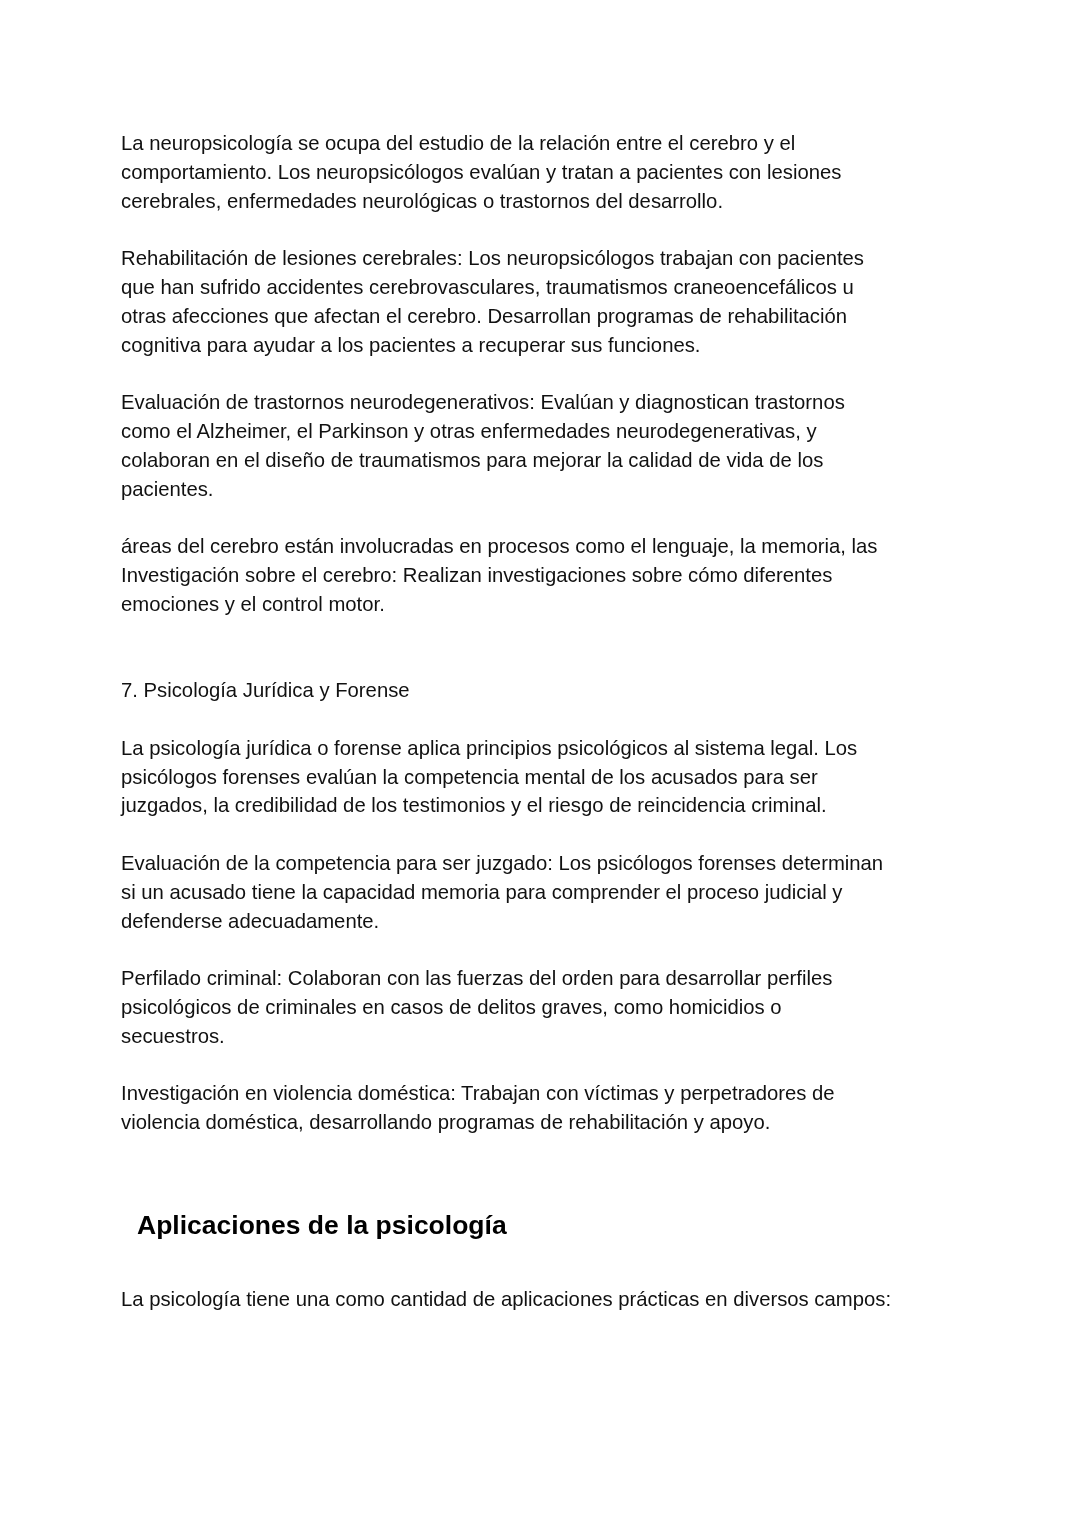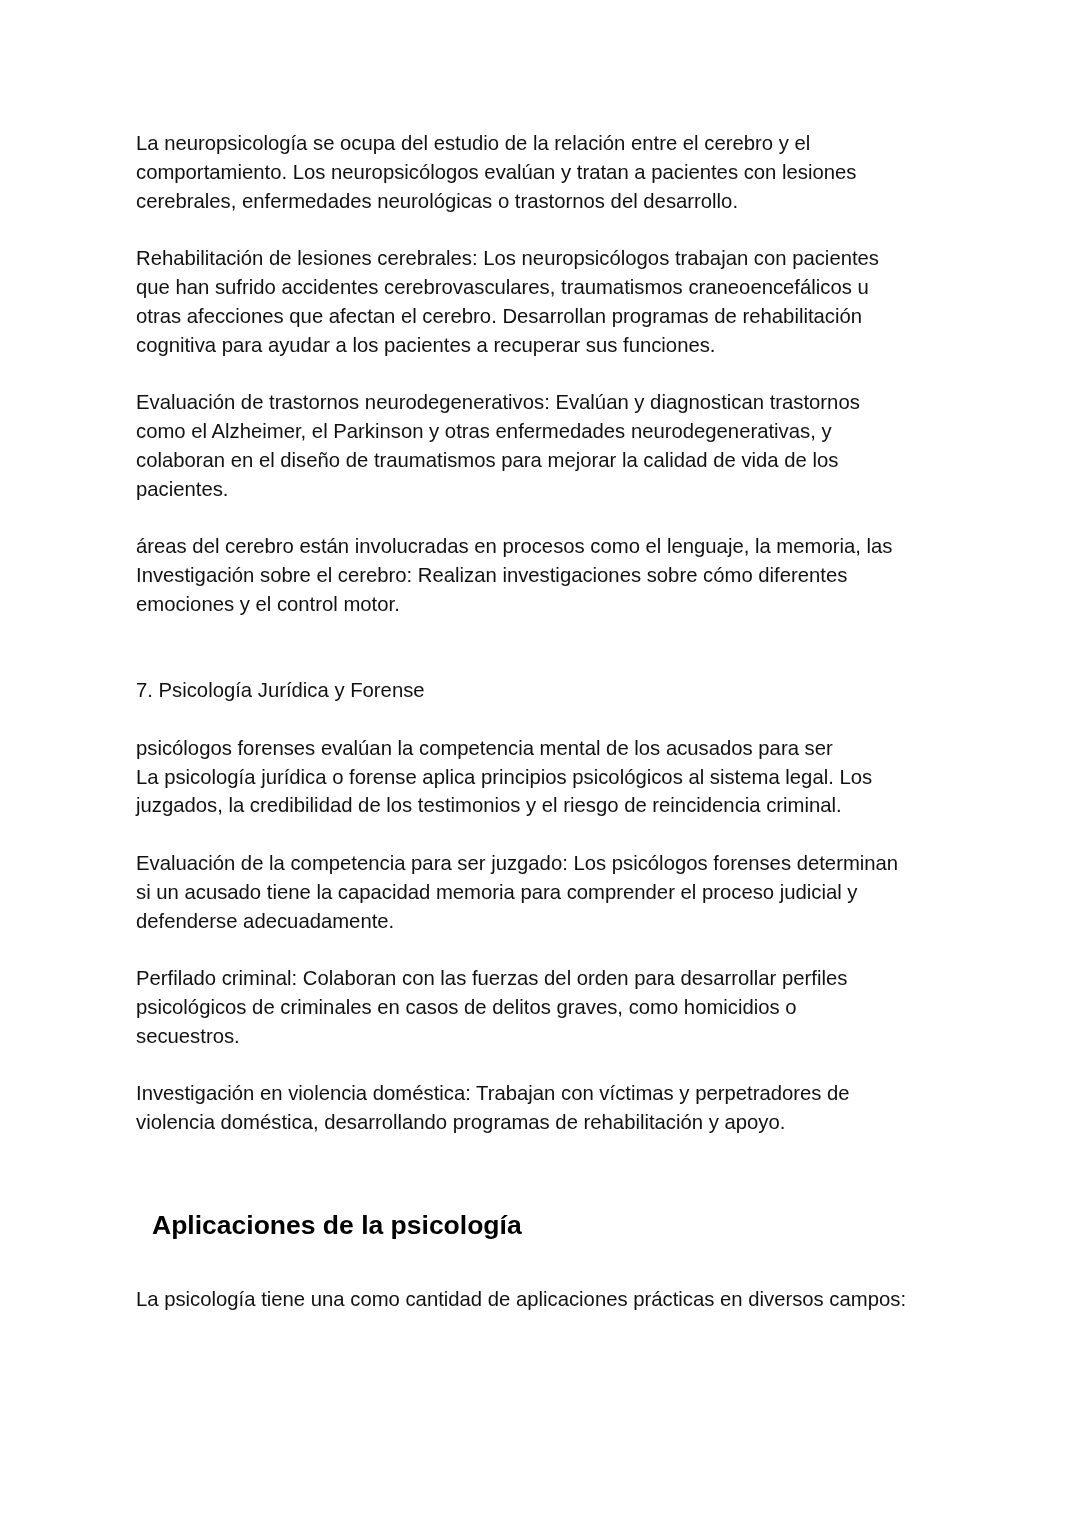--- a/index.html
+++ b/index.html
@@ -10,21 +10,21 @@
     body {
       width: 1080px;
       height: 1525px;
       position: relative;
       overflow: hidden;
       font-family: "Liberation Sans", sans-serif;
       color: #111111;
     }
     .page {
       position: absolute;
-      left: 136px;
+      left: 121px;
       top: 129px;
       width: 830px;
     }
     .para {
       font-size: 20.3px;
       line-height: 28.8px;
       margin: 0;
       white-space: normal;
     }
     .gap {
@@ -74,22 +74,22 @@
     <span class="line">áreas del cerebro están involucradas en procesos como el lenguaje, la memoria, las</span>
     <span class="line">Investigación sobre el cerebro: Realizan investigaciones sobre cómo diferentes</span>
     <span class="line">emociones y el control motor.</span>
   </p>
   <div class="gap-lg"></div>
 
   <p class="para">7. Psicología Jurídica y Forense</p>
   <div class="gap"></div>
 
   <p class="para">
+    <span class="line">La psicología jurídica o forense aplica principios psicológicos al sistema legal. Los</span>
     <span class="line">psicólogos forenses evalúan la competencia mental de los acusados para ser</span>
-    <span class="line">La psicología jurídica o forense aplica principios psicológicos al sistema legal. Los</span>
     <span class="line">juzgados, la credibilidad de los testimonios y el riesgo de reincidencia criminal.</span>
   </p>
   <div class="gap"></div>
 
   <p class="para">
     <span class="line">Evaluación de la competencia para ser juzgado: Los psicólogos forenses determinan</span>
     <span class="line">si un acusado tiene la capacidad memoria para comprender el proceso judicial y</span>
     <span class="line">defenderse adecuadamente.</span>
   </p>
   <div class="gap"></div>

